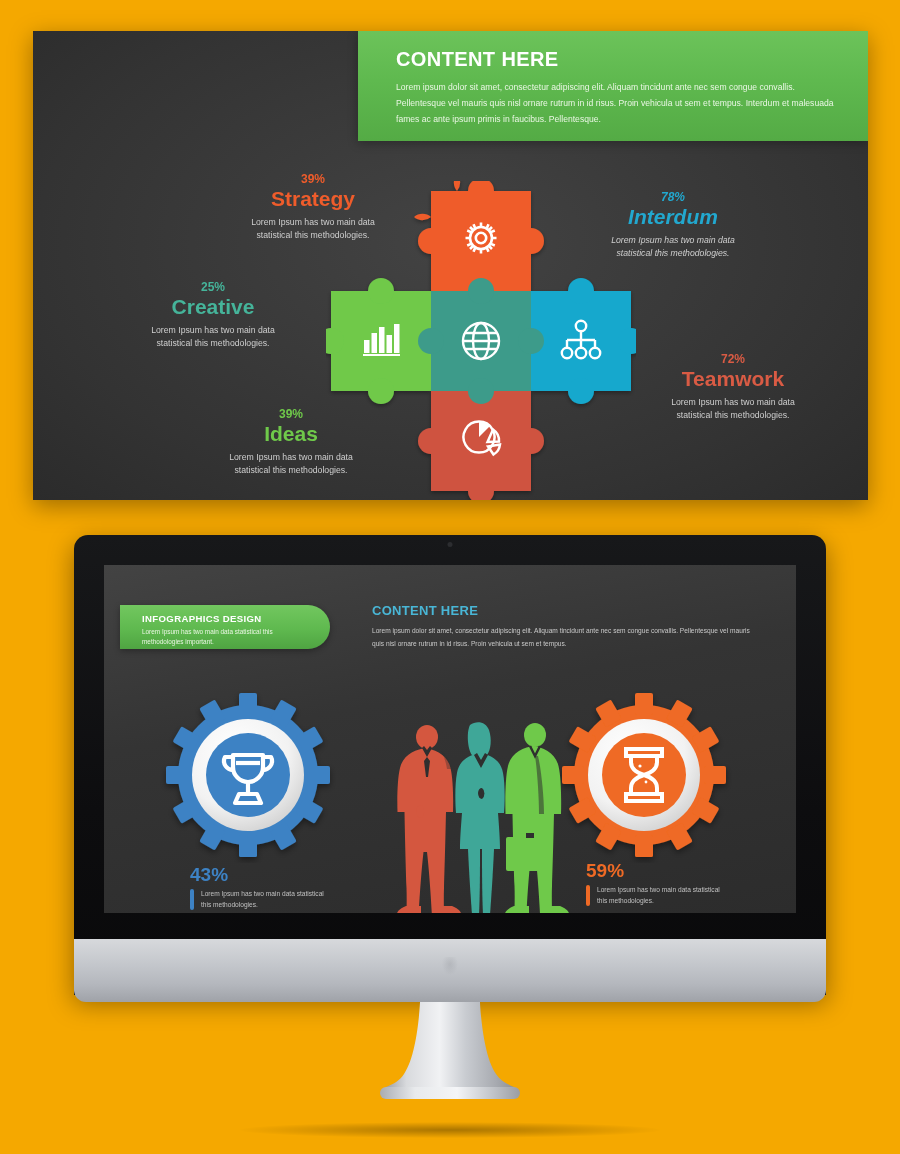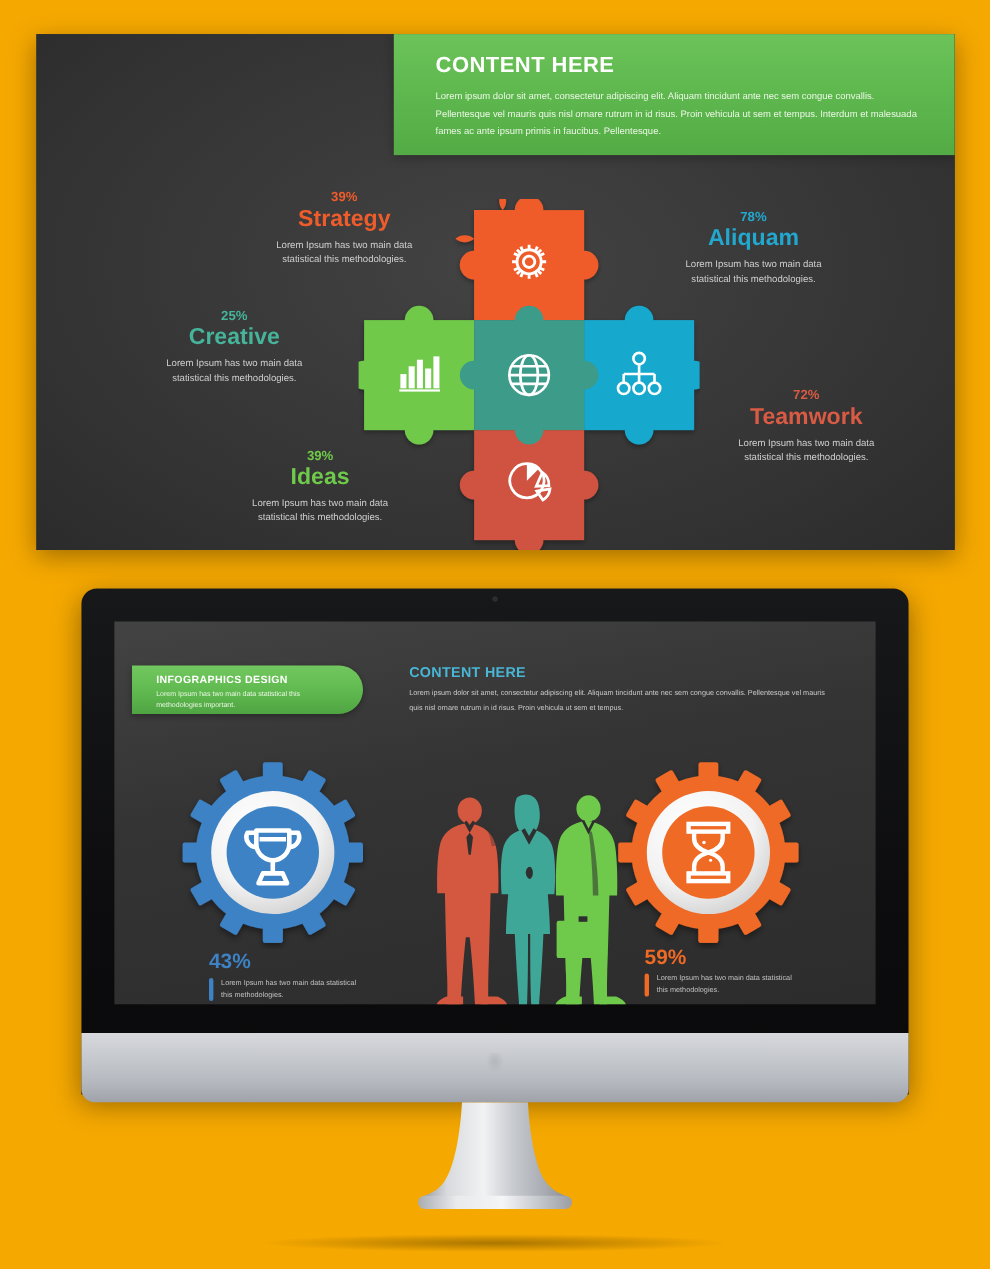--- a/index.html
+++ b/index.html
@@ -41,21 +41,21 @@
   .lbl .pct{ font-size:12px; font-weight:bold; line-height:1.1; }
   .lbl .ttl{ font-size:21px; font-weight:bold; line-height:1.25; margin-bottom:4px;}
   .lbl .desc{ font-size:8.7px; line-height:1.5; color:#cfcfcf; }
 
   .lbl-research { left:200px; top:142px; text-align:center; }
   .lbl-research .pct,.lbl-research .ttl{ color:#ef5c2b; }
   .lbl-creative { left:100px; top:250px; text-align:center; }
   .lbl-creative .pct,.lbl-creative .ttl{ color:#45b49a; }
   .lbl-ideas    { left:178px; top:377px; text-align:center; }
   .lbl-ideas .pct,.lbl-ideas .ttl{ color:#6fc94a; }
-  .lbl-strategy { left:572px; top:160px; text-align:center; }
+  .lbl-strategy { left:560px; top:160px; text-align:center;font-style:italic; }
   .lbl-strategy .pct,.lbl-strategy .ttl{ color:#22a8cf; }
   .lbl-teamwork { left:620px; top:322px; text-align:center; }
   .lbl-teamwork .pct,.lbl-teamwork .ttl{ color:#d95b44; }
 
   
   .puzzle{ position:absolute; left:293px; top:150px; width:310px; height:340px; }
   .puzzle svg{ width:100%; height:100%; display:block; }
 
   
   .monitor{ position:absolute; left:74px; top:535px; width:752px; height:470px; }
@@ -159,21 +159,21 @@
   </div>
 
   <div class="lbl lbl-ideas">
     <div class="pct">39%</div>
     <div class="ttl">Ideas</div>
     <div class="desc">Lorem Ipsum has two main data statistical this methodologies.</div>
   </div>
 
   <div class="lbl lbl-strategy">
     <div class="pct">78%</div>
-    <div class="ttl">Aliquam</div>
+    <div class="ttl">Interdum</div>
     <div class="desc">Lorem Ipsum has two main data statistical this methodologies.</div>
   </div>
 
   <div class="lbl lbl-teamwork">
     <div class="pct">72%</div>
     <div class="ttl">Teamwork</div>
     <div class="desc">Lorem Ipsum has two main data statistical this methodologies.</div>
   </div>
 
   <div class="puzzle">

